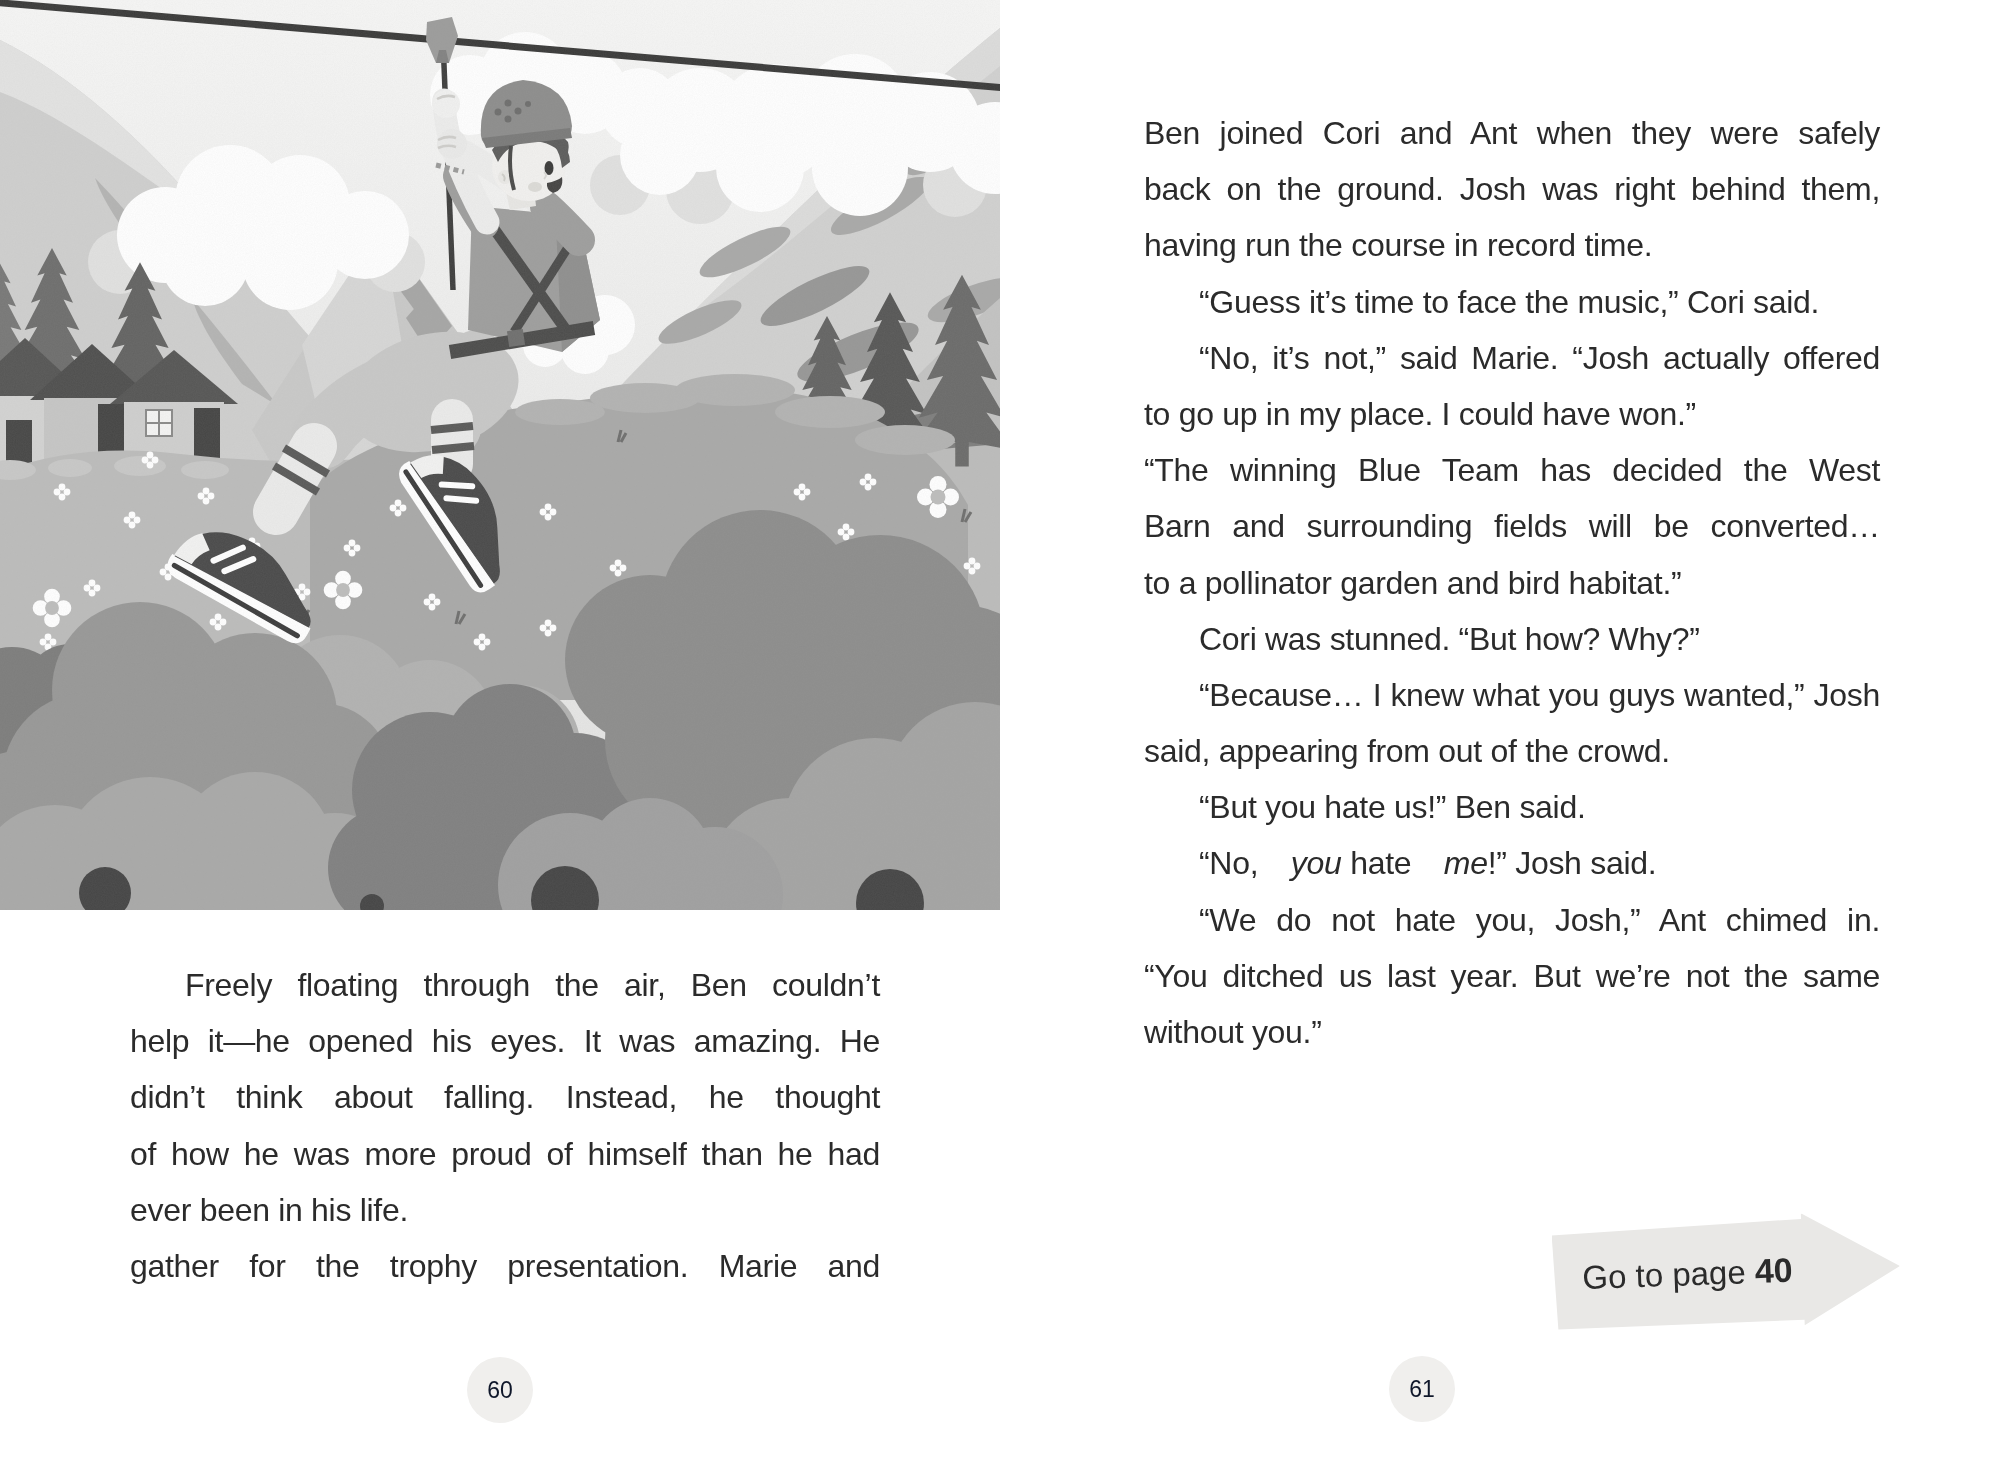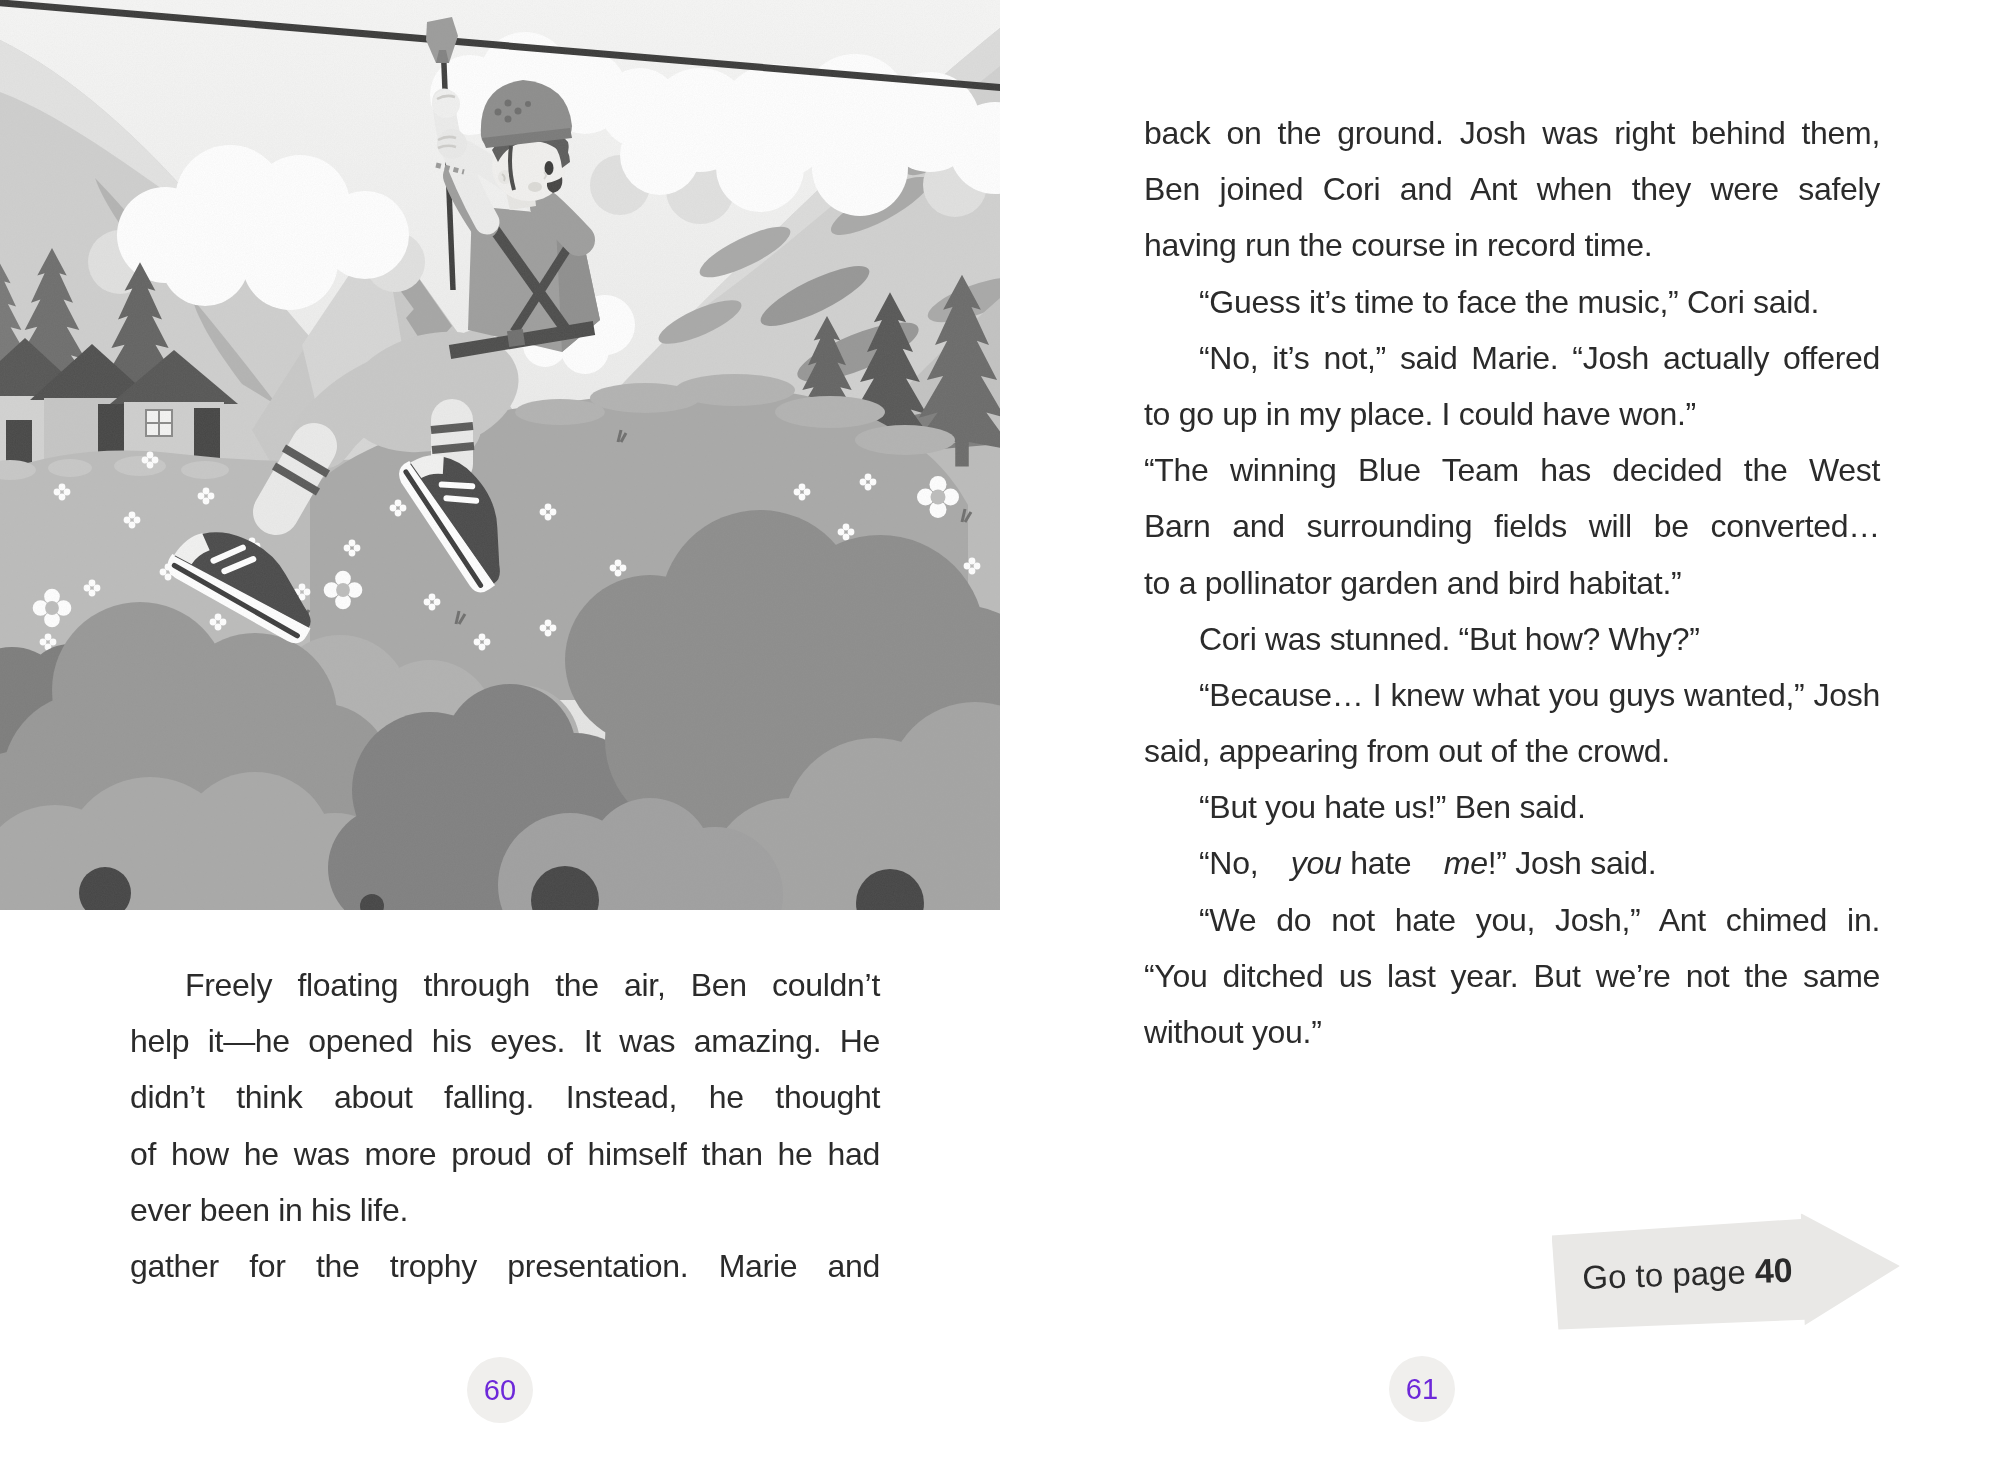--- a/index.html
+++ b/index.html
@@ -6,21 +6,21 @@
   body{width:2000px;height:1482px;position:relative;font-family:"Liberation Sans",sans-serif;color:#2b2b2b;}
   .screen{position:absolute;left:0;top:0;width:2000px;height:1482px;background:#fff;overflow:hidden;}
   .illu{position:absolute;left:0;top:0;display:block;}
   .tb{position:absolute;font-size:32px;line-height:56.2px;letter-spacing:-0.3px;color:#2b2b2b;}
   .tb .line{height:56.2px;text-align:justify;text-align-last:left;}
   .tb .line.ind{text-indent:55px;}
   .tb .line.j{text-align-last:justify;}
   .tb em{font-style:italic;margin-left:24px;}
   #left-text{left:130px;top:957px;width:750px;}
   #right-text{left:1144px;top:105px;width:736px;}
-  .pagenum{position:absolute;width:66px;height:66px;border-radius:50%;background:#f0efed;display:flex;align-items:center;justify-content:center;font-size:29px;color:#6d28d9;}
+  .pagenum{position:absolute;width:66px;height:66px;border-radius:50%;background:#f0efed;display:flex;align-items:center;justify-content:center;font-size:23px;color:#0f172a;}
   #pn-left{left:467px;top:1357px;}
   #pn-right{left:1389px;top:1356px;}
   .goto{position:absolute;left:1553px;top:1216px;width:347px;height:112px;transform:rotate(-2deg);}
   .goto .shape{position:absolute;left:0;top:0;right:0;bottom:0;background:#e9e8e6;clip-path:polygon(0% 12%,72% 5%,72% 0%,100% 50%,72% 100%,72% 95%,1% 96%);}
   .goto .label{position:absolute;left:0;top:0;width:100%;height:112px;line-height:112px;text-align:center;padding-right:0;box-sizing:border-box;font-size:33px;color:#2b2b2b;}
   .goto .label .inner{display:inline-block;padding-right:78px;}
   .goto b{font-weight:700;font-size:34px;}
 </style>
 </head>
 <body>
@@ -363,22 +363,22 @@
     <div class="line j">of how he was more proud of himself than he had</div>
     <div class="line">ever been in his life.</div>
     <div class="line j">gather for the trophy presentation. Marie and</div>
   </div>
 
   <div class="pagenum" id="pn-left">
     <span>60</span>
   </div>
 
   <div class="tb" id="right-text">
+    <div class="line j">Ben joined Cori and Ant when they were safely</div>
     <div class="line j">back on the ground. Josh was right behind them,</div>
-    <div class="line j">Ben joined Cori and Ant when they were safely</div>
     <div class="line">having run the course in record time.</div>
     <div class="line ind">“Guess it’s time to face the music,” Cori said.</div>
     <div class="line ind j">“No, it’s not,” said Marie. “Josh actually offered</div>
     <div class="line">to go up in my place. I could have won.”</div>
     <div class="line j">“The winning Blue Team has decided the West</div>
     <div class="line j">Barn and surrounding fields will be converted…</div>
     <div class="line">to a pollinator garden and bird habitat.”</div>
     <div class="line ind">Cori was stunned. “But how? Why?”</div>
     <div class="line ind j">“Because… I knew what you guys wanted,” Josh</div>
     <div class="line">said, appearing from out of the crowd.</div>

